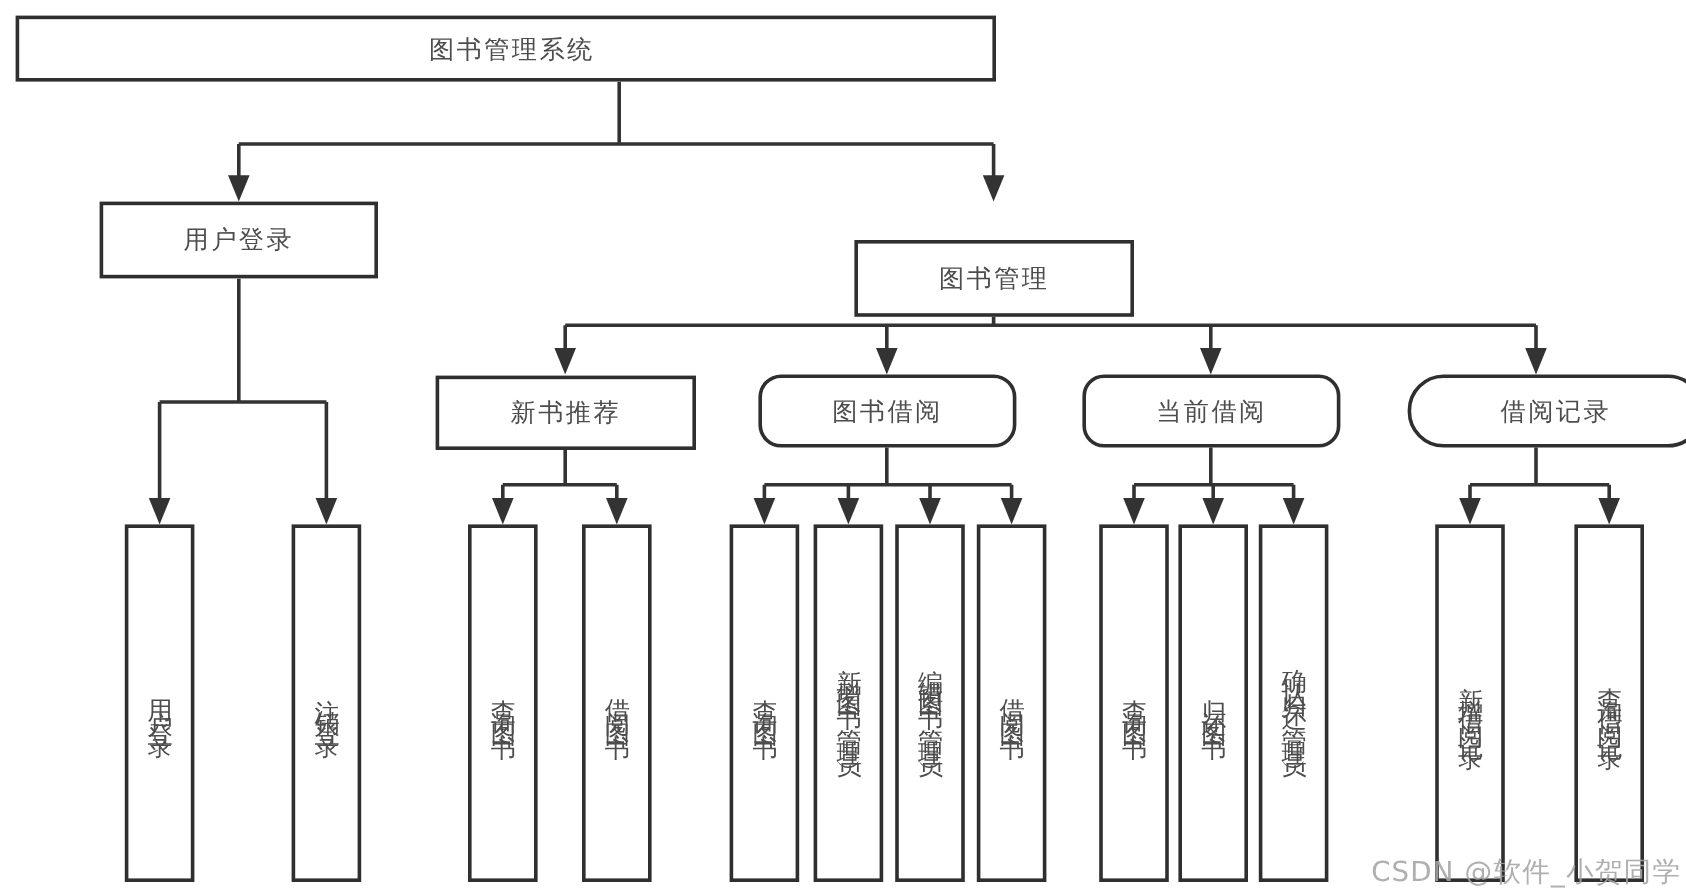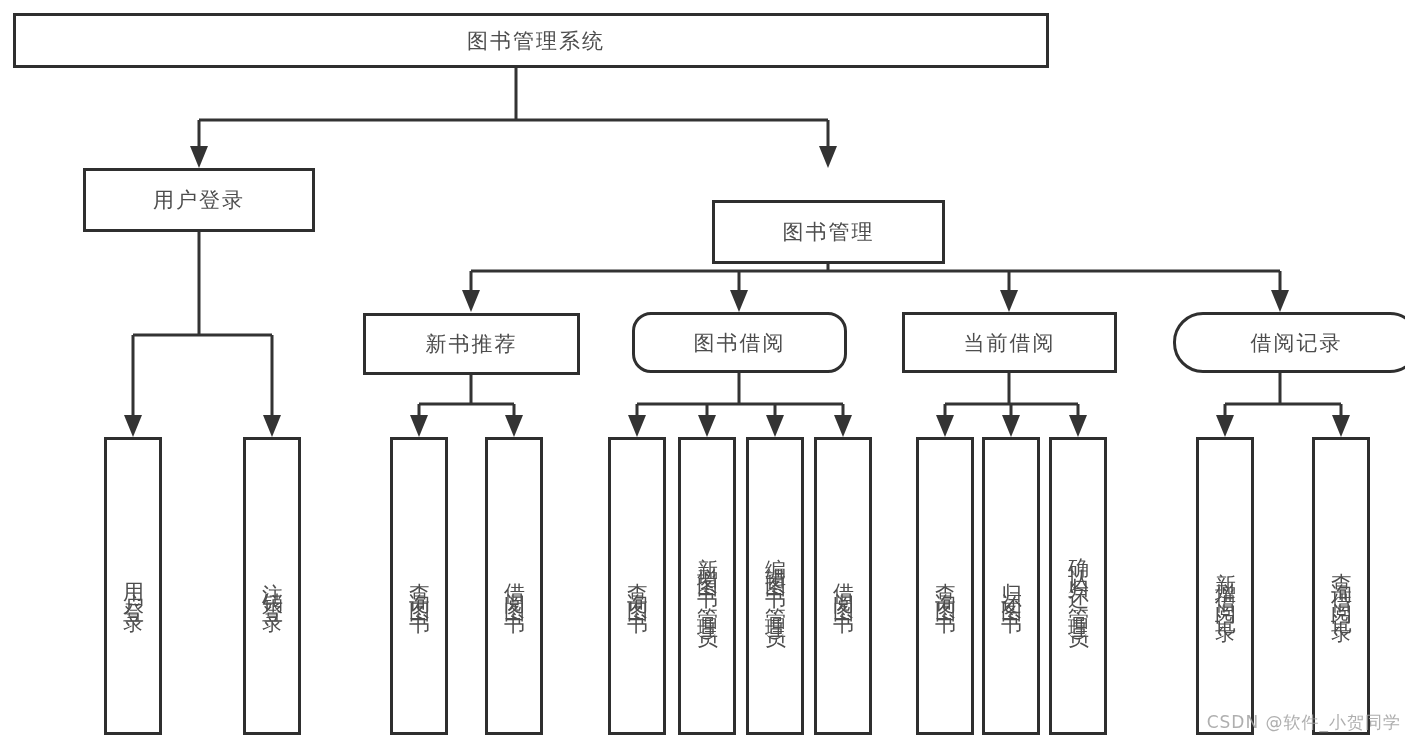--- a/index.html
+++ b/index.html
@@ -52,21 +52,21 @@
     text-orientation: mixed;
     font-size: 21px;
     letter-spacing: 10px;
     color: #4d4d4d;
     line-height: 1;
   }
   .watermark {
     position: absolute;
     top: 711px;
     right: 4px;
-    font-size: 17px;
+    font-size: 23px;
     color: rgba(164, 164, 164, 0.88);
     letter-spacing: 1px;
     white-space: nowrap;
     z-index: 5;
   }
 </style>
 </head>
 <body>
 
 <div class="canvas">
@@ -114,38 +114,38 @@
       <polygon points="1069,415 1087,415 1078,437"></polygon>
     </g>
 
     <g>
       <path d="M1280,373 V404 M1225,404 H1341 M1225,404 V419 M1341,404 V419"></path>
       <polygon points="1216,415 1234,415 1225,437"></polygon>
       <polygon points="1332,415 1350,415 1341,437"></polygon>
     </g>
   </svg>
 
-  <div class="box" style="left:13px; top:13px; width:1036px; height:55px;padding-left:10px;">
+  <div class="box" style="left:13px; top:13px; width:817px; height:55px;padding-left:10px;">
     <span class="hlabel">图书管理系统</span>
   </div>
 
   <div class="box" style="left:83px; top:168px; width:232px; height:64px;">
     <span class="hlabel">用户登录</span>
   </div>
   <div class="box" style="left:712px; top:168px; width:233px; height:64px;margin-top:32px;">
     <span class="hlabel">图书管理</span>
   </div>
 
   <div class="box" style="left:363px; top:313px; width:217px; height:62px;">
     <span class="hlabel">新书推荐</span>
   </div>
   <div class="box" style="left:632px; top:312px; width:215px; height:61px;border-radius:19px;">
     <span class="hlabel">图书借阅</span>
   </div>
-  <div class="box" style="left:902px; top:312px; width:215px; height:61px;">
+  <div class="box" style="left:902px; top:312px; width:215px; height:61px;border-radius:18px;">
     <span class="hlabel">当前借阅</span>
   </div>
   <div class="box" style="left:1173px; top:312px; width:247px; height:61px;border-radius:30px;">
     <span class="hlabel">借阅记录</span>
   </div>
 
   <div class="box" style="left:104px; top:437px; width:58px; height:298px;">
     <span class="vlabel">用户登录</span>
   </div>
   <div class="box" style="left:243px; top:437px; width:58px; height:298px;">

